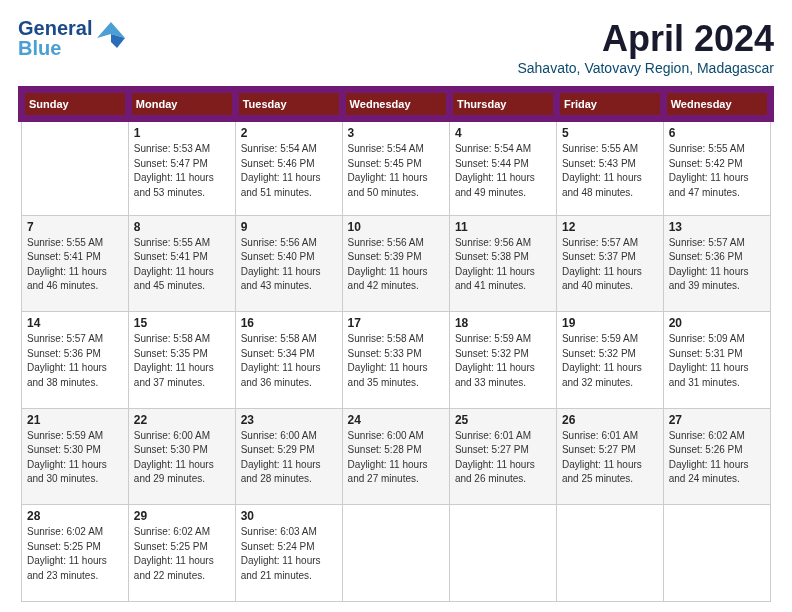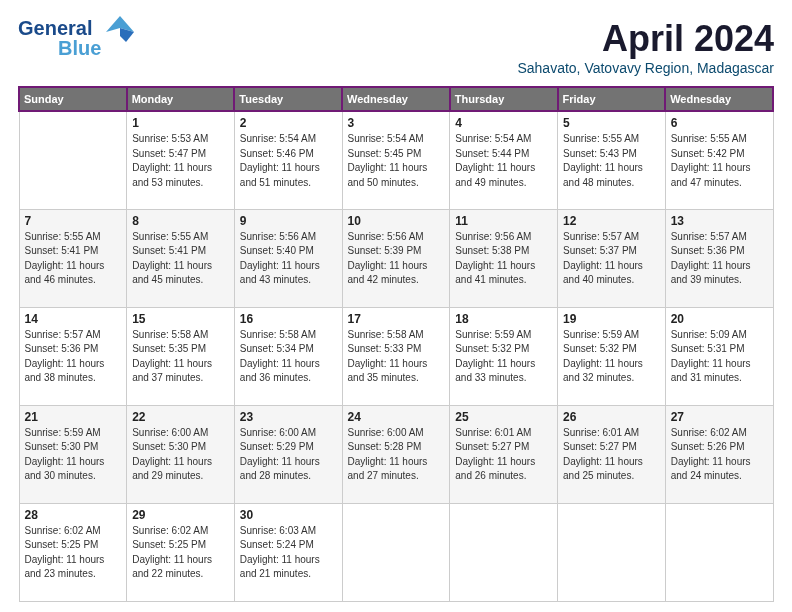--- a/index.html
+++ b/index.html
@@ -23,20 +23,21 @@
       align-items: flex-start;
       margin-bottom: 10px;
     }
     .logo {
       display: flex;
       flex-direction: column;
       align-items: flex-start;
     }
     .logo-row {
       display: flex;
+      align-items: center;
       gap: 3px;
     }
     .title-block {
       text-align: right;
       margin-left: 36px;
     }
     .month-title {
       font-size: 36px;
       font-weight: bold;
       color: #1a1a2e;
@@ -46,27 +47,27 @@
       color: #0c4a6e;
       font-weight: normal;
     }
     .calendar-table {
       width: 100%;
       border-collapse: collapse;
       flex: 1;
       font-size: 10px;
     }
     .calendar-table thead tr th {
-      background: #737373;
+      background: #7f1d1d;
       color: #fff;
       font-size: 11px;
       font-weight: bold;
       padding: 5px 4px;
       text-align: left;
-      border: 2px solid #701a75;
+      border: 7px solid #701a75;
     }
     .calendar-table tbody tr td {
       border: 1px solid #ccc;
       vertical-align: top;
       padding: 4px 5px;
       width: 108px;
       height: 88px;
       background: #fff;
     }
     .calendar-table tbody tr:nth-child(even) td {
@@ -89,21 +90,21 @@
   </style>
 </head>
 <body>
 
 <div class="page">
   <div class="header">
     <div class="logo">
       <div class="logo-row">
         <div style="display:flex; flex-direction:column; line-height:1;">
           <span style="font-size:20px; font-weight:bold; color:#1a4a8a;">General</span>
-          <span style="font-size:20px; font-weight:bold; color:#4a9fd4;margin-left:40px;">Blue</span>
+          <span style="font-size:20px; font-weight:bold; color:#4a9fd4;">Blue</span>
         </div>
         <svg width="28" height="32" viewBox="0 0 28 32" style="margin-left:2px; margin-top:-4px;">
           <polygon points="14,2 28,18 14,14 0,18" fill="#4a9fd4"></polygon>
           <polygon points="14,14 28,18 20,28 14,22" fill="#2a6ebb"></polygon>
         </svg>
       </div>
     </div>
     <div class="title-block">
       <div class="month-title">April 2024</div>
       <div class="subtitle">Sahavato, Vatovavy Region, Madagascar</div>

